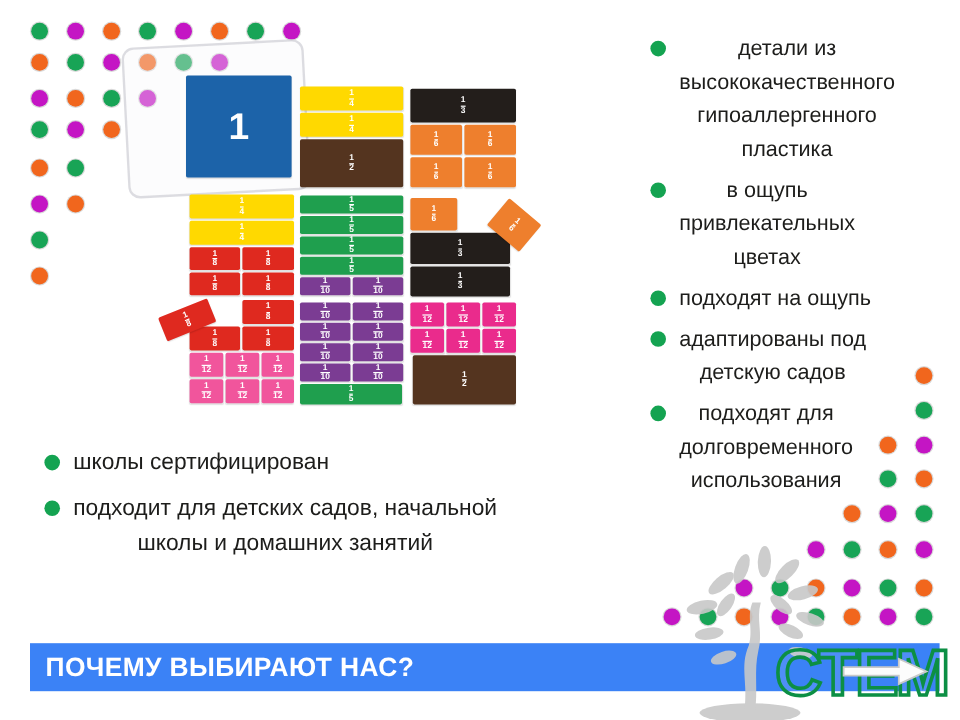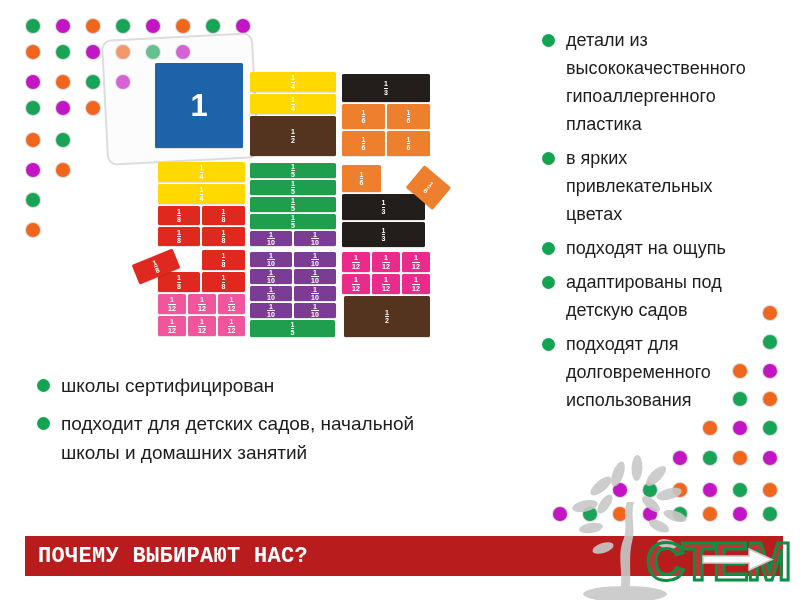--- a/index.html
+++ b/index.html
@@ -22,21 +22,21 @@
         font-size:7px;line-height:1.05;}
   .frac .den{border-top:1px solid #fff;}
   
   .bullets{position:absolute;}
   .bullets.right-col{left:542px;top:26px;width:232px;font-size:18px;line-height:28px;}
   .bullets.left-col{left:37px;top:371px;width:490px;font-size:19px;line-height:29px;}
   .bullet-item{display:flex;align-items:flex-start;}
   .right-col .bullet-item{margin-bottom:6px;}
   .left-col .bullet-item{margin-bottom:9px;}
   .bdot{flex:0 0 auto;width:13px;height:13px;border-radius:50%;margin-right:11px;margin-top:8px;}
-  .btext{white-space:pre-line;}
+  .btext{white-space:pre-line;text-align:center;}
   
   .banner{position:absolute;left:25px;top:536px;width:758px;height:40px;
           display:flex;align-items:center;}
   .banner-title{color:#ffffff;font-weight:700;font-size:22px;letter-spacing:0.3px;
                 padding-left:13px;white-space:nowrap;}
   
   .tree{position:absolute;left:563px;top:452px;width:145px;height:150px;z-index:5;}
   
   .stem-text{position:absolute;left:646px;top:530px;z-index:6;
              font-size:54px;font-weight:700;letter-spacing:-2px;
@@ -418,21 +418,21 @@
   <div class="bullets right-col" id="right-bullets">
       <div class="bullet-item">
         <span class="bdot" style="background: rgb(20, 163, 81);"></span>
         <span class="btext">детали из
 высококачественного
 гипоаллергенного
 пластика</span>
       </div>
       <div class="bullet-item">
         <span class="bdot" style="background: rgb(20, 163, 81);"></span>
-        <span class="btext">в ярких
+        <span class="btext">в ощупь
 привлекательных
 цветах</span>
       </div>
       <div class="bullet-item">
         <span class="bdot" style="background: rgb(20, 163, 81);"></span>
         <span class="btext">подходят на ощупь</span>
       </div>
       <div class="bullet-item">
         <span class="bdot" style="background: rgb(20, 163, 81);"></span>
         <span class="btext">адаптированы под
@@ -471,21 +471,21 @@
       <ellipse cx="42" cy="52" rx="11" ry="5" transform="rotate(-55 42 52)"></ellipse>
       <ellipse cx="88" cy="52" rx="11" ry="5" transform="rotate(40 88 52)"></ellipse>
       <ellipse cx="112" cy="64" rx="12" ry="5" transform="rotate(18 112 64)"></ellipse>
       <ellipse cx="28" cy="76" rx="12" ry="5" transform="rotate(-8 28 76)"></ellipse>
       <ellipse cx="96" cy="74" rx="11" ry="5" transform="rotate(25 96 74)"></ellipse>
       <ellipse cx="40" cy="96" rx="11" ry="5" transform="rotate(-18 40 96)"></ellipse>
       <ellipse cx="104" cy="92" rx="10" ry="4.5" transform="rotate(12 104 92)"></ellipse>
     </g>
   </svg>
 
-  <div class="banner" id="banner" style="background: #b91c1c; font-family: Liberation Mono, monospace;">
+  <div class="banner" id="banner" style="background: #3b82f6;">
     <div class="banner-title" style="color: rgb(255, 255, 255);">ПОЧЕМУ ВЫБИРАЮТ НАС?</div>
   </div>
 
   <div class="stem-text" style="-webkit-text-stroke: 3px rgb(12, 143, 68);">СТЕМ</div>
 
   <svg class="arrow" width="74" height="27" viewBox="0 0 74 27">
     <polygon id="arrow-poly" points="2,10 48,10 48,3 71,13.5 48,24 48,17 2,17" fill="#fcfcfc" stroke="#c9c9c9" stroke-width="1.5"></polygon>
   </svg>
 
 </div>

